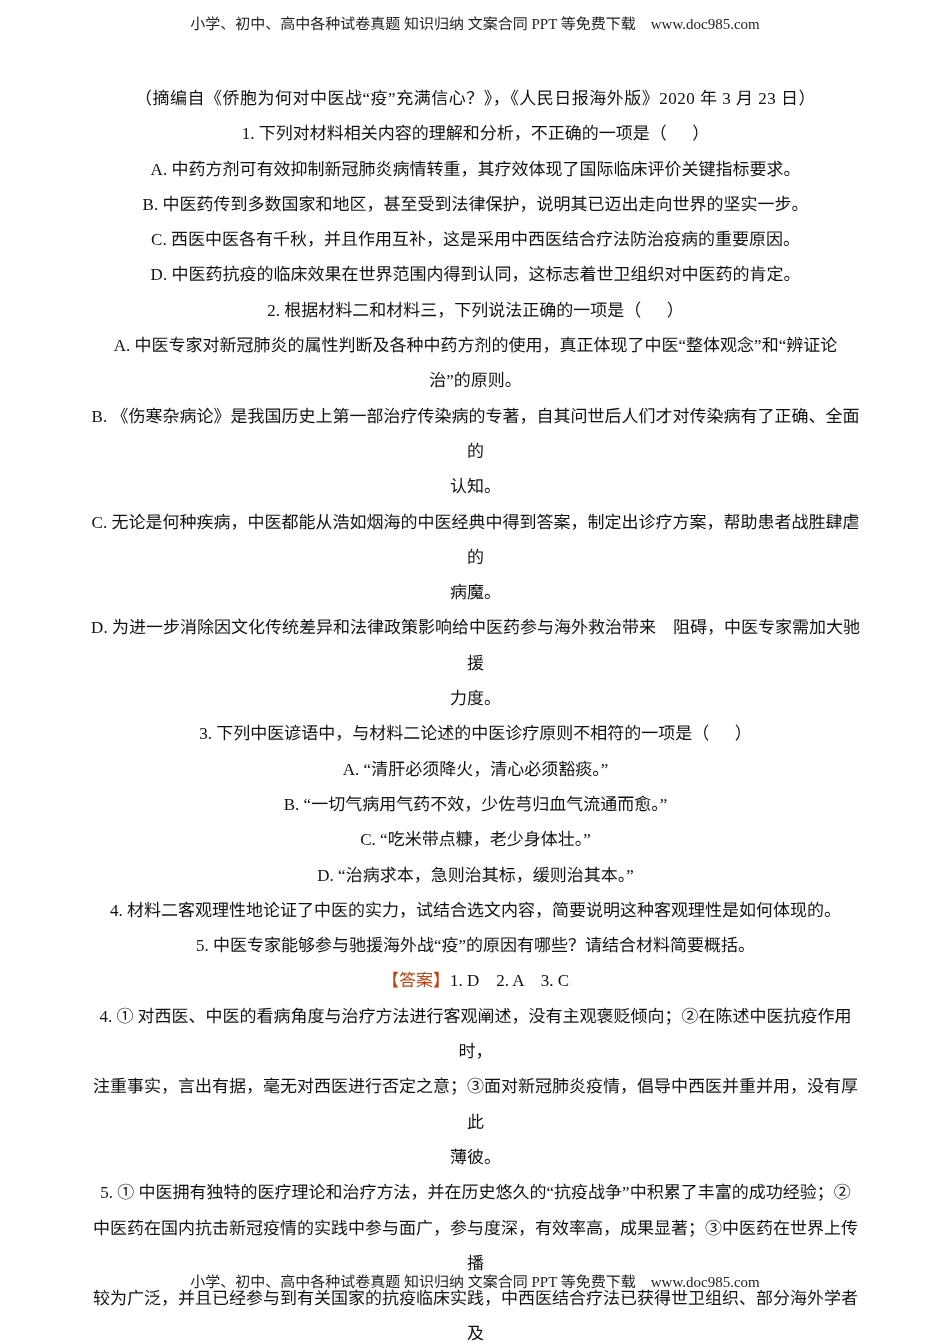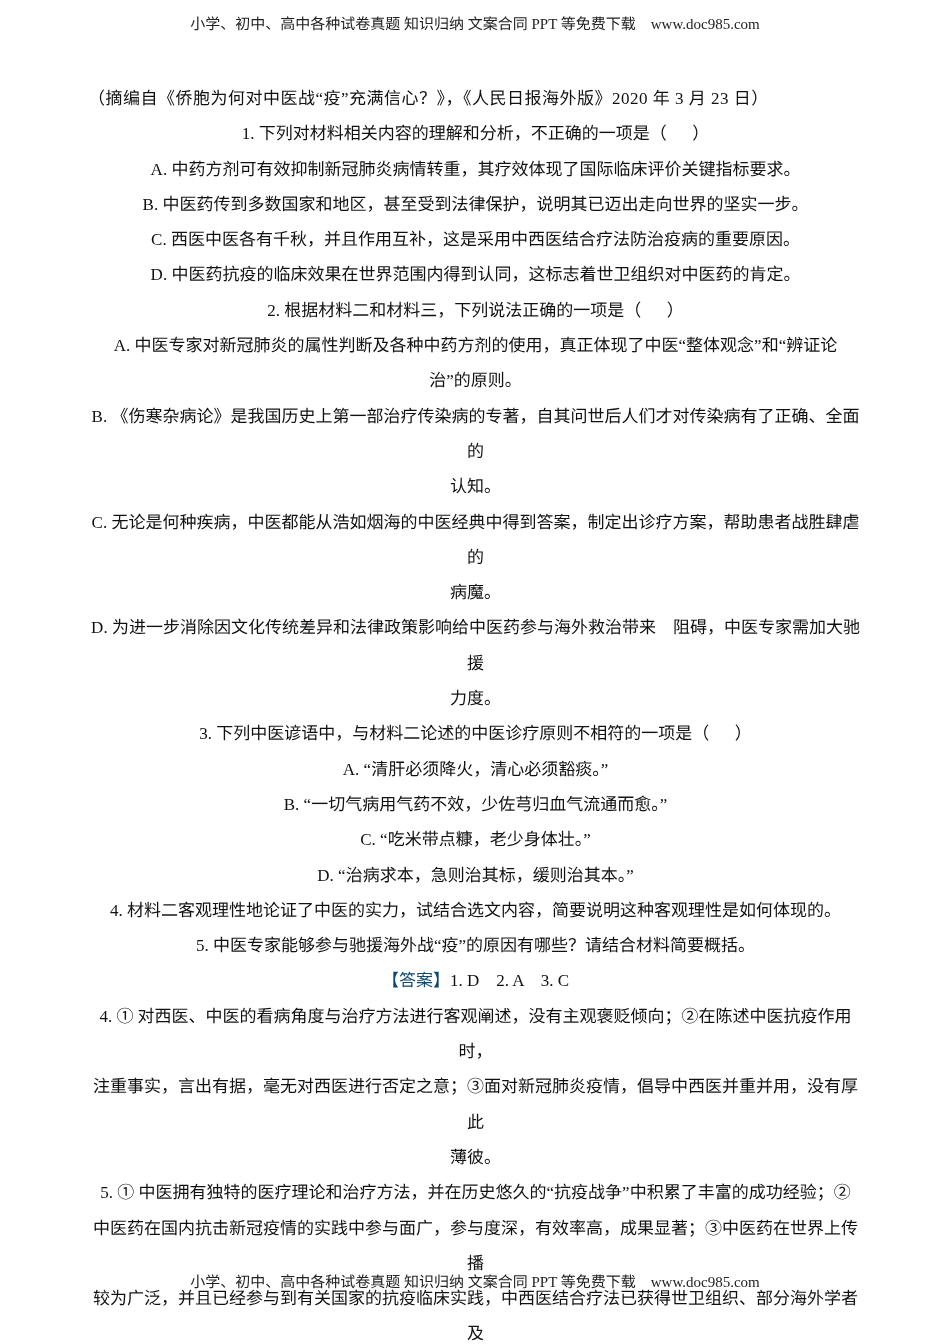--- a/index.html
+++ b/index.html
@@ -26,23 +26,23 @@
   .doc-body {
     position: absolute;
     left: 88px;
     top: 81px;
     width: 775px;
     font-size: 17px;
     line-height: 35.3px;
     white-space: pre-wrap;
   }
   .line { width: 100%; text-align: center; }
-  .line.right { text-align: left; }
+  .line.right { text-align: center; }
   .line.kai { letter-spacing: 0.5px; }
-  .blue { color: #0c4a6e; }
+  .blue { color: #c2410c; }
 </style>
 </head>
 <body>
 
 <div class="page">
   <div class="watermark top">小学、初中、高中各种试卷真题 知识归纳 文案合同 PPT 等免费下载　www.doc985.com</div>
 
   <div class="doc-body"><div class="line right kai"><span>（摘编自《侨胞为何对中医战“疫”充满信心？》，《人民日报海外版》2020 年 3 月 23 日）</span></div><div class="line"><span>1. 下列对材料相关内容的理解和分析，不正确的一项是（      ）</span></div><div class="line"><span>A. 中药方剂可有效抑制新冠肺炎病情转重，其疗效体现了国际临床评价关键指标要求。</span></div><div class="line"><span>B. 中医药传到多数国家和地区，甚至受到法律保护，说明其已迈出走向世界的坚实一步。</span></div><div class="line"><span>C. 西医中医各有千秋，并且作用互补，这是采用中西医结合疗法防治疫病的重要原因。</span></div><div class="line"><span>D. 中医药抗疫的临床效果在世界范围内得到认同，这标志着世卫组织对中医药的肯定。</span></div><div class="line"><span>2. 根据材料二和材料三，下列说法正确的一项是（      ）</span></div><div class="line"><span>A. 中医专家对新冠肺炎的属性判断及各种中药方剂的使用，真正体现了中医“整体观念”和“辨证论</span></div><div class="line"><span>治”的原则。</span></div><div class="line"><span>B. 《伤寒杂病论》是我国历史上第一部治疗传染病的专著，自其问世后人们才对传染病有了正确、全面的</span></div><div class="line"><span>认知。</span></div><div class="line"><span>C. 无论是何种疾病，中医都能从浩如烟海的中医经典中得到答案，制定出诊疗方案，帮助患者战胜肆虐的</span></div><div class="line"><span>病魔。</span></div><div class="line"><span>D. 为进一步消除因文化传统差异和法律政策影响给中医药参与海外救治带来　阻碍，中医专家需加大驰援</span></div><div class="line"><span>力度。</span></div><div class="line"><span>3. 下列中医谚语中，与材料二论述的中医诊疗原则不相符的一项是（      ）</span></div><div class="line"><span>A. “清肝必须降火，清心必须豁痰。”</span></div><div class="line"><span>B. “一切气病用气药不效，少佐芎归血气流通而愈。”</span></div><div class="line"><span>C. “吃米带点糠，老少身体壮。”</span></div><div class="line"><span>D. “治病求本，急则治其标，缓则治其本。”</span></div><div class="line"><span>4. 材料二客观理性地论证了中医的实力，试结合选文内容，简要说明这种客观理性是如何体现的。</span></div><div class="line"><span>5. 中医专家能够参与驰援海外战“疫”的原因有哪些？请结合材料简要概括。</span></div><div class="line"><span class="blue">【答案】</span><span>1. D    2. A    3. C</span></div><div class="line"><span>4. ① 对西医、中医的看病角度与治疗方法进行客观阐述，没有主观褒贬倾向；②在陈述中医抗疫作用时，</span></div><div class="line"><span>注重事实，言出有据，毫无对西医进行否定之意；③面对新冠肺炎疫情，倡导中西医并重并用，没有厚此</span></div><div class="line"><span>薄彼。</span></div><div class="line"><span>5. ① 中医拥有独特的医疗理论和治疗方法，并在历史悠久的“抗疫战争”中积累了丰富的成功经验；②</span></div><div class="line"><span>中医药在国内抗击新冠疫情的实践中参与面广，参与度深，有效率高，成果显著；③中医药在世界上传播</span></div><div class="line"><span>较为广泛，并且已经参与到有关国家的抗疫临床实践，中西医结合疗法已获得世卫组织、部分海外学者及</span></div></div>
 
   <div class="watermark bottom">小学、初中、高中各种试卷真题 知识归纳 文案合同 PPT 等免费下载　www.doc985.com</div>

